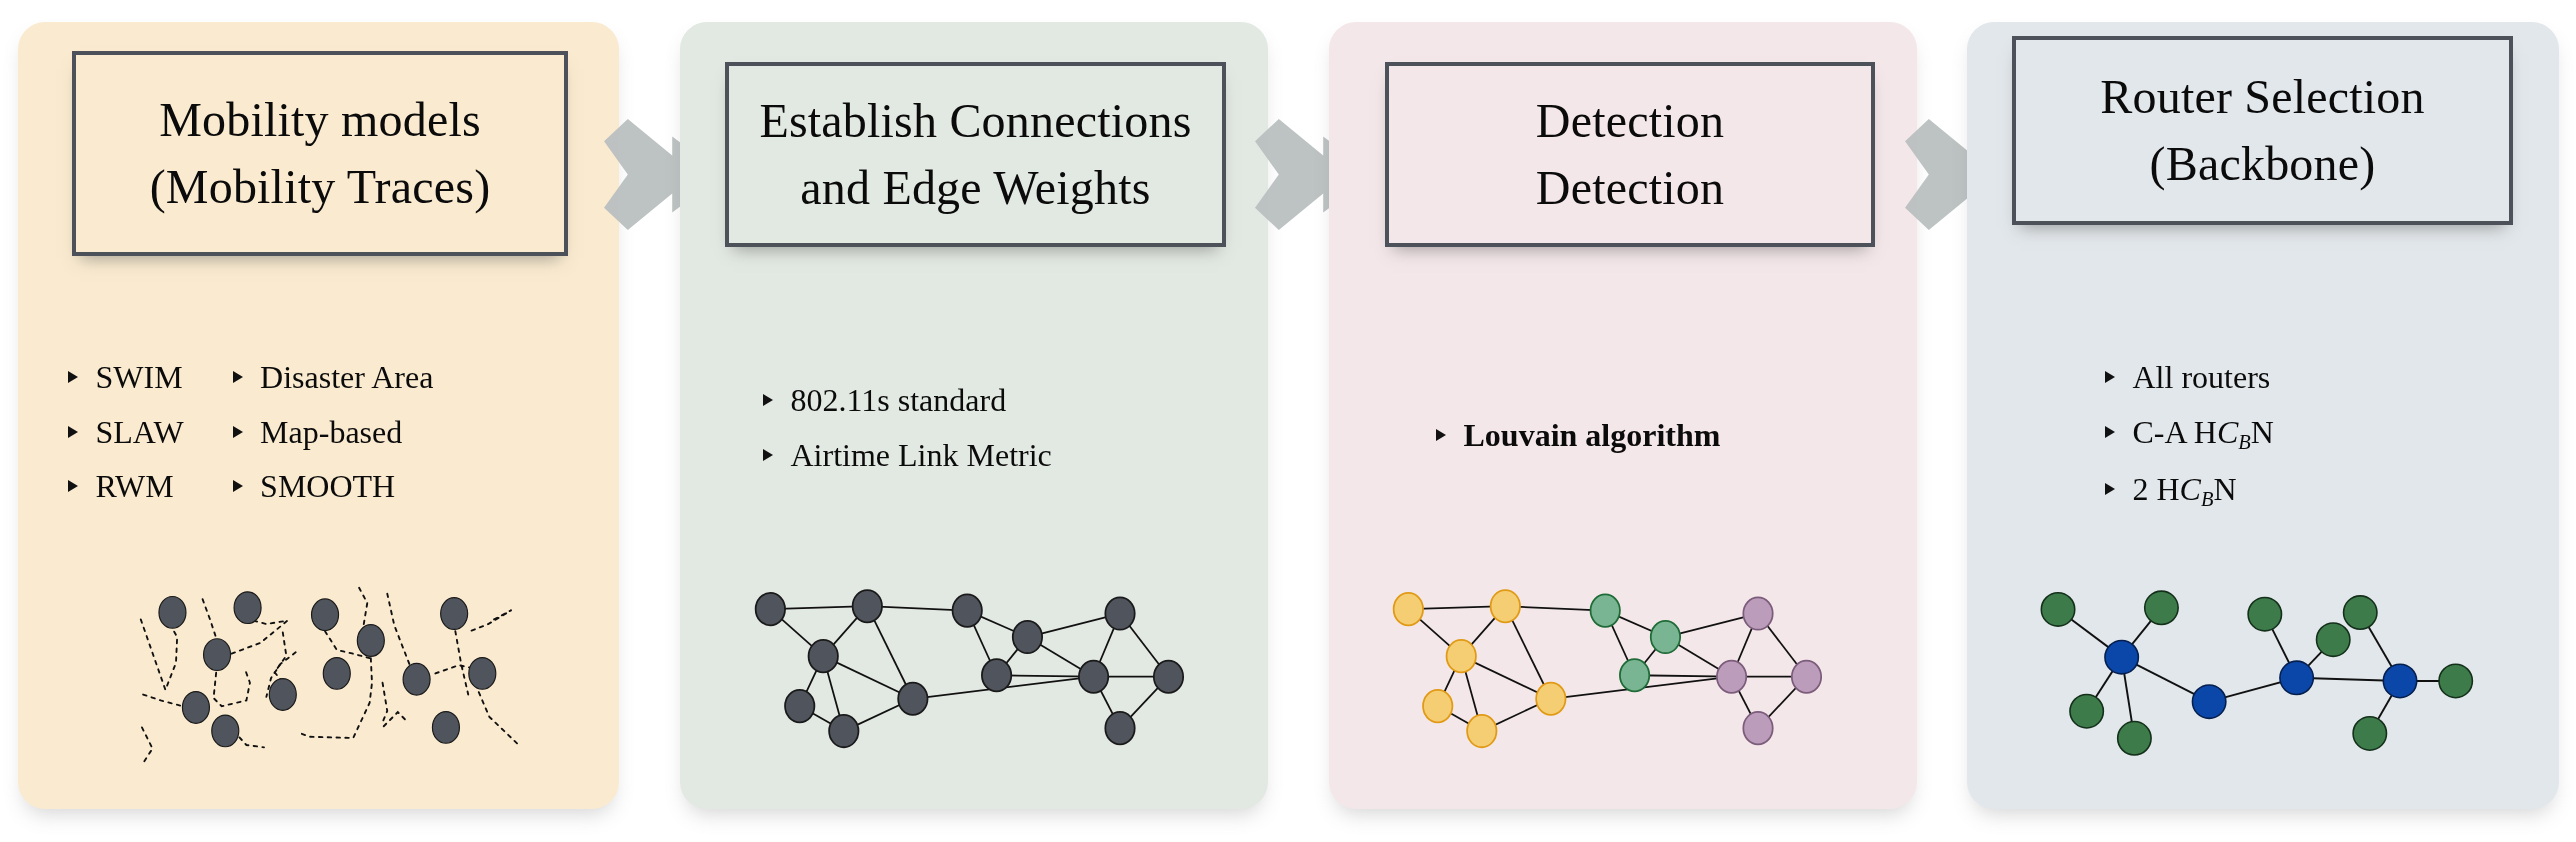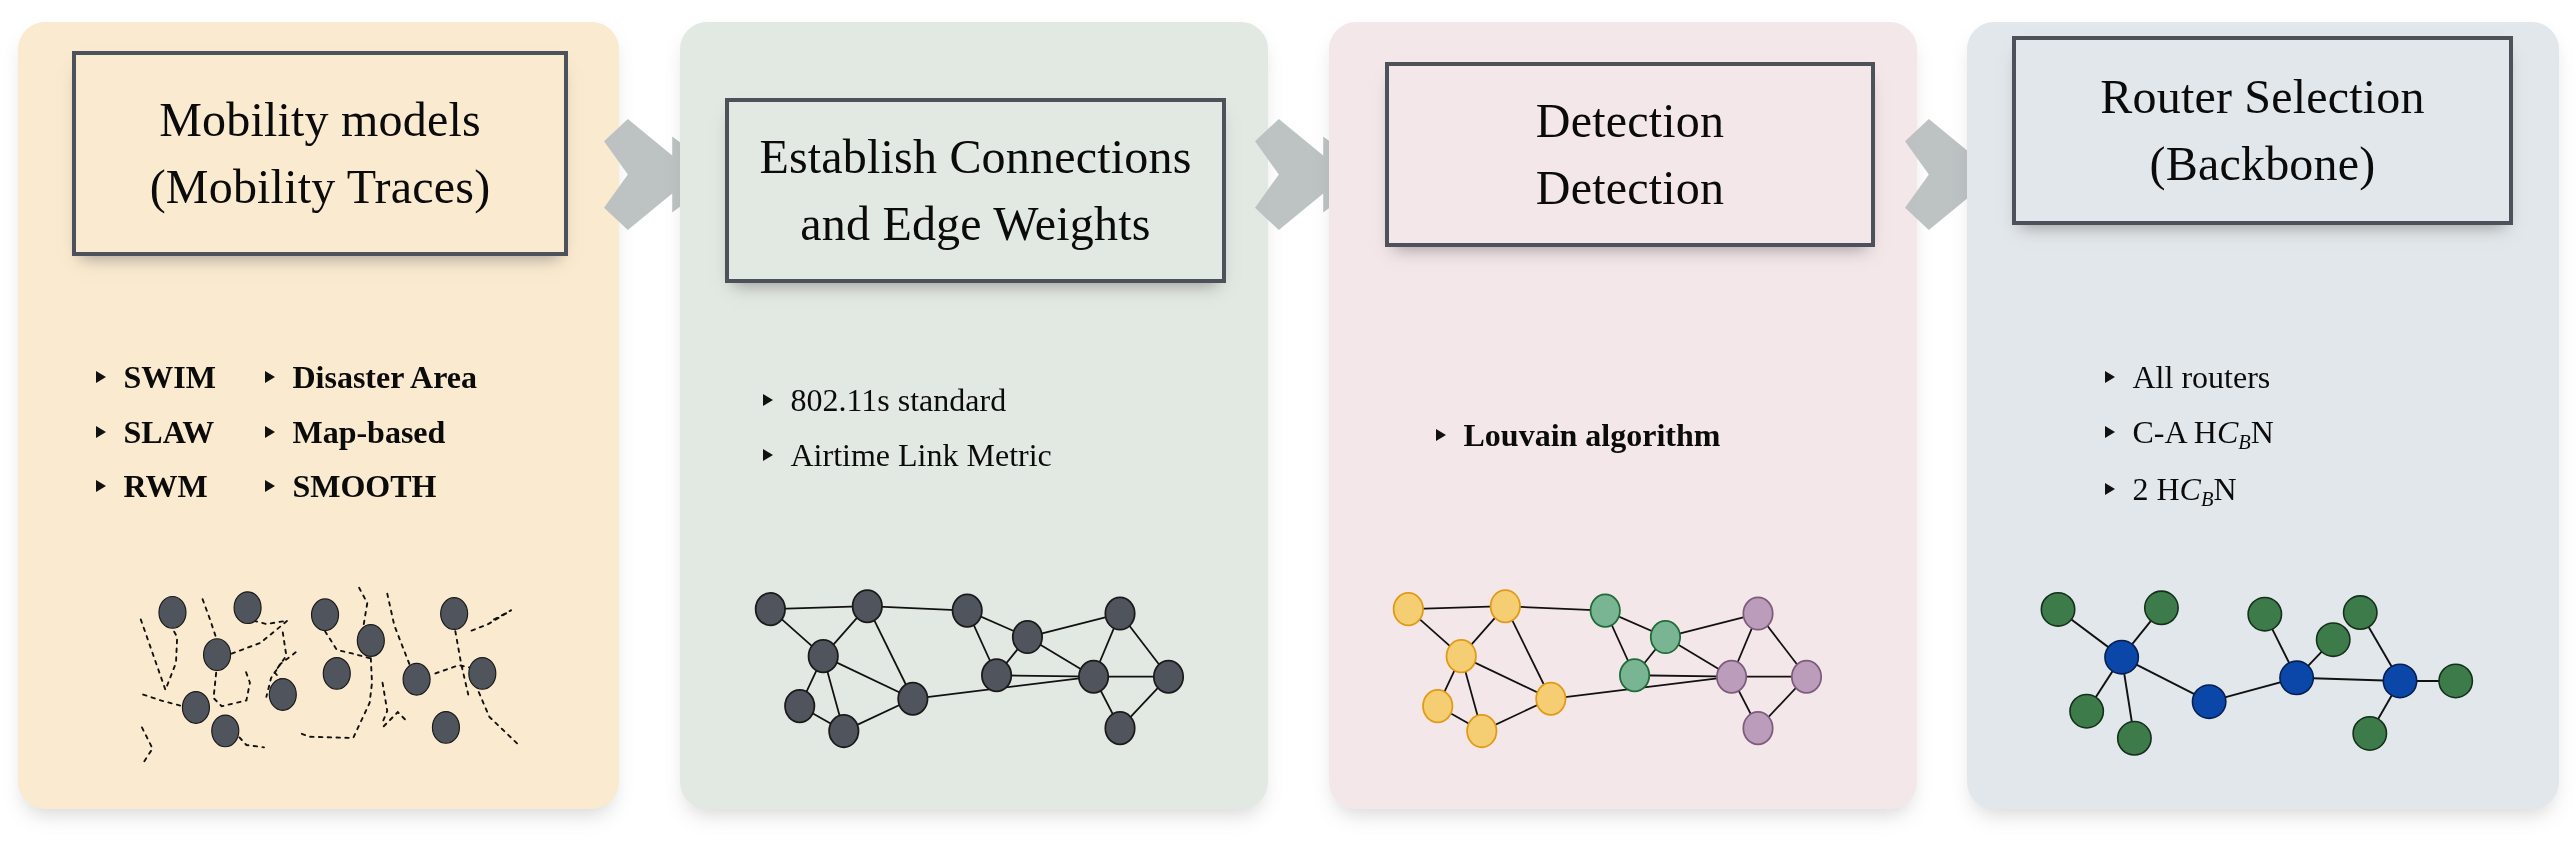--- a/index.html
+++ b/index.html
@@ -66,21 +66,21 @@
   <div class="panel" style="left:17.5px;width:601px;background:#faebd0;">
   </div>
 
   <div class="titlebox" style="left:72px;top:51px;width:488px;height:197px;">
     <div>
       <span class="tline">Mobility models</span>
       <span class="tline">(Mobility Traces)</span>
     </div>
   </div>
 
-  <div class="bullets two-col" style="left:96px;top:359px;font-weight:bold;">
+  <div class="bullets two-col" style="left:68px;top:359px;">
     <div class="col">
       <div class="brow">
         <span class="bmark"></span>
         <span class="btext">SWIM</span>
       </div>
       <div class="brow">
         <span class="bmark"></span>
         <span class="btext">SLAW</span>
       </div>
       <div class="brow">
@@ -147,21 +147,21 @@
 
   <div class="arrow" style="left:604px;top:119px;width:119px;height:111px;">
     <svg width="119" height="111" viewBox="0 0 150 140">
       <polygon points="0,28 30,0 86,46 86,22 150,70 86,118 86,94 30,140 0,112 30,70" fill="#b9bfc0" opacity="0.95"></polygon>
     </svg>
   </div>
 
   <div class="panel" style="left:680px;width:588px;background:#e2e8e2;">
   </div>
 
-  <div class="titlebox" style="left:725px;top:62px;width:493px;height:177px;margin-top:36px;">
+  <div class="titlebox" style="left:725px;top:62px;width:493px;height:177px;">
     <div>
       <span class="tline">Establish Connections</span>
       <span class="tline">and Edge Weights</span>
     </div>
   </div>
 
   <div class="bullets" style="left:763px;top:382px;">
     <div class="brow">
       <span class="bmark"></span>
       <span class="btext">802.11s standard</span>

